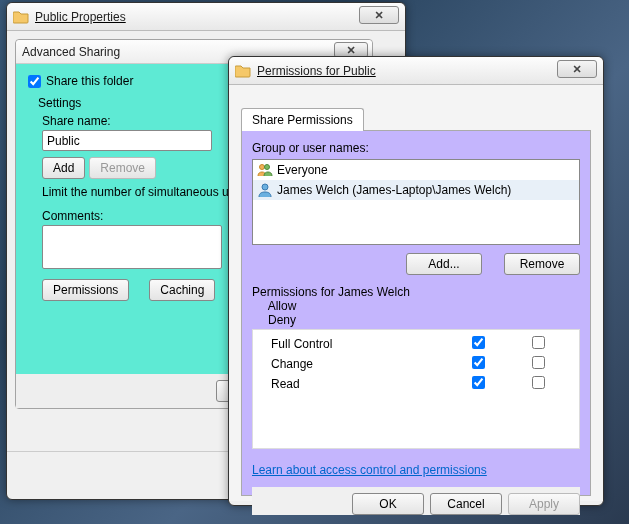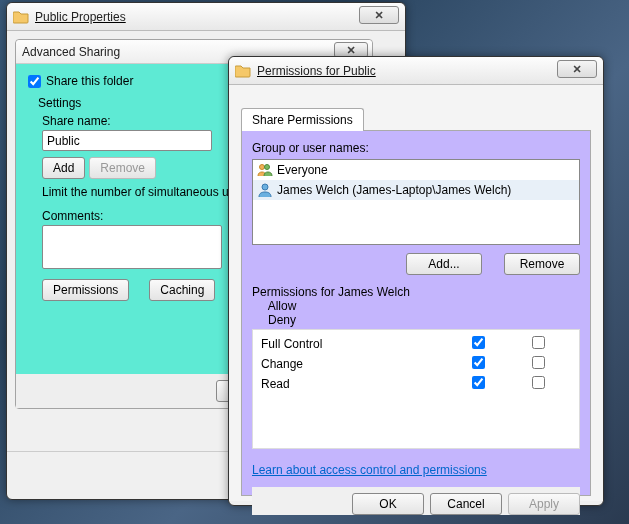--- a/index.html
+++ b/index.html
@@ -116,21 +116,21 @@
     border:1px solid #888; background:#fff; height:86px;
     overflow:auto;
   }
   .list-item { display:flex; align-items:center; padding:2px 4px; gap:4px; }
   .list-item.selected { background:#e8f0f8; }
   .user-icon { width:16px; height:16px; }
   .add-remove-row { display:flex; justify-content:flex-end; gap:22px; margin:8px 0 10px 0; }
   .perm-header { display:flex;flex-direction:column; }
   .perm-header .name { flex:1; }
   .perm-header .col { width:60px; text-align:center; }
-  .perm-body { border:1px solid #ddd; background:#fff; padding:4px 0 16px 0; margin-top:2px; height:120px; }
+  .perm-body { border:1px solid #ddd; background:#fff; padding:4px 0 16px 10px; margin-top:2px; height:120px; }
   .perm-row { display:flex; padding:2px 8px; align-items:center; }
   .perm-row .pname { flex:1; }
   .perm-row .pcol { width:60px; text-align:center; }
   .learn-link { color:#0066cc; text-decoration:underline; cursor:pointer; display:inline-block; margin-top:14px; }
   .bottom-row { display:flex; justify-content:flex-end; gap:6px; margin-top:10px; background:#f0f0f0; padding:6px 0 0 0;}
   .bottom-row .btn { min-width:72px; }
   
   
   .outer-okrow {
     display:flex; justify-content:flex-end; gap:6px;

